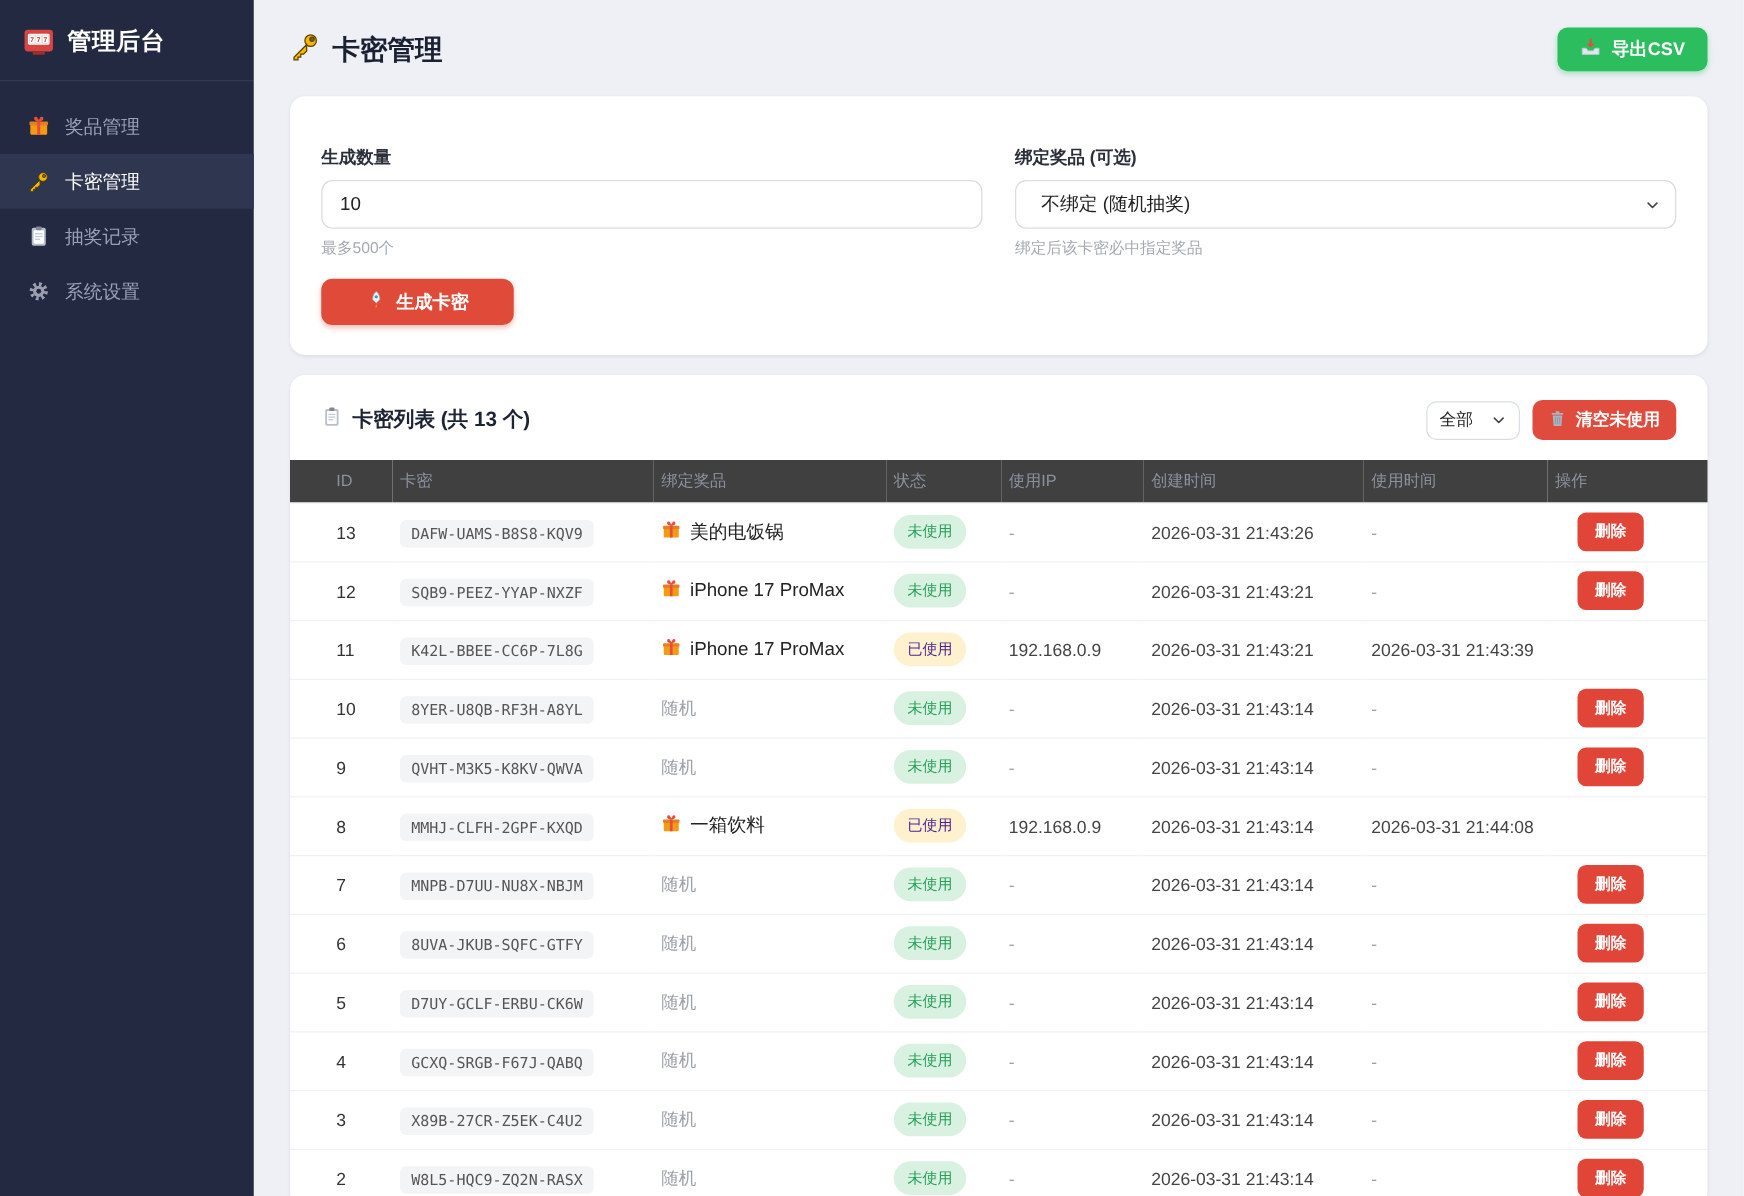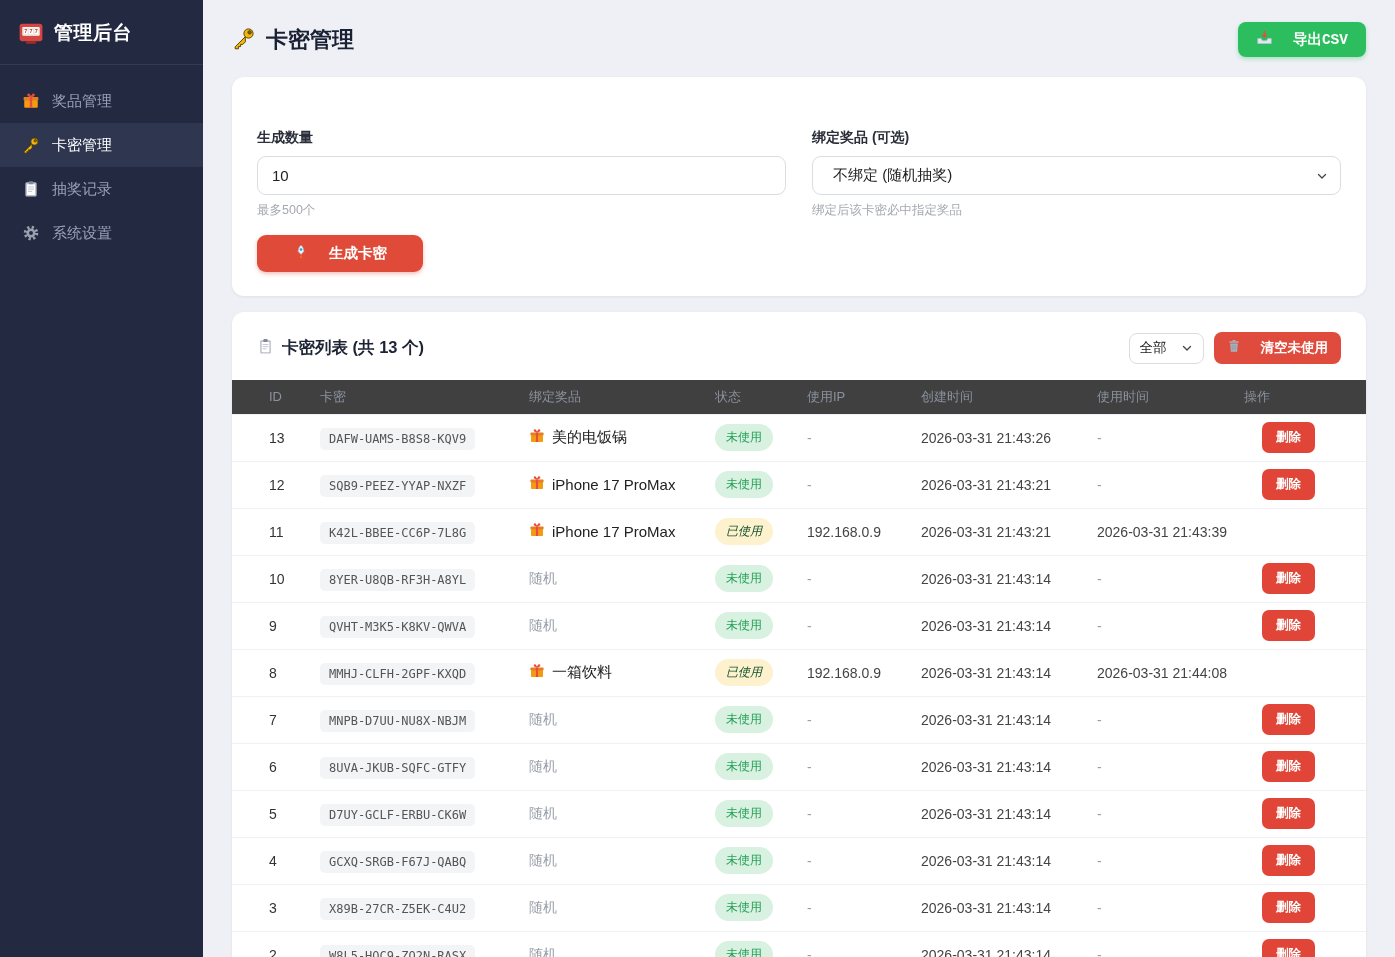--- a/index.html
+++ b/index.html
@@ -16,29 +16,29 @@
   .mitem { display:flex; align-items:center; gap:12px; height:44px; padding-left:22px; cursor:pointer; color:#9aa0b5; font-size:15px; }
   .mitem.active { background:#2f3650; color:#ffffff; }
   .micon svg { width:18px; height:18px; display:block; }
 
   
   .main { flex:1; padding:22px 29px 0 29px; }
   .topbar { display:flex; align-items:center; justify-content:space-between; margin-bottom:20px; }
   .title-group { display:flex; align-items:center; gap:10px; }
   .title-group svg { width:24px; height:24px; }
   .page-title { font-size:22px; font-weight:bold; color:#1b2134; }
-  .btn { border:none; cursor:pointer; display:inline-flex; align-items:center; gap:20px; font-family:Liberation Mono, monospace; }
+  .btn { border:none; cursor:pointer; display:inline-flex; align-items:center; gap:8px; font-family:Liberation Sans, sans-serif; }
   .btn-export { background:#2cbd5e; color:#fff; font-size:14.5px; font-weight:bold; padding:0 18px; height:35px; border-radius:8px; box-shadow:0 2px 4px rgba(44,189,94,.35); }
   .btn-export svg { width:17px; height:17px; }
 
   .card { background:#fff; border-radius:12px; box-shadow:0 1px 3px rgba(20,30,60,.07); }
   .gen-card { padding:22px 25px 24px 25px; margin-bottom:16px; }
   .card-h { display:flex; align-items:center; gap:8px; font-size:16.5px; font-weight:bold; color:#1c2333; }
   .card-h svg { width:17px; height:17px; }
-  .form-grid { display:grid; grid-template-columns:1fr 1fr; column-gap:26px; margin-top:30px; }
+  .form-grid { display:grid; grid-template-columns:1fr 1fr; column-gap:26px; margin-top:18px; }
   .field label { display:block; font-size:14px; font-weight:bold; color:#2a2f3a; margin-bottom:9px; }
   .field input { width:100%; height:39px; border:1px solid #d9dde4; border-radius:9px; padding:0 14px; font-size:15px; color:#222; font-family:inherit; outline:none; }
   .hint { font-size:12.5px; color:#a4a8b1; margin-top:7px; }
   .select { display:flex; align-items:center; gap:8px; height:39px; border:1px solid #d9dde4; border-radius:9px; padding:0 12px; font-size:15px; color:#222; background:#fff; cursor:pointer; position:relative; }
   .select .chev { margin-left:auto; display:flex; }
   .select .chev svg { width:12px; height:12px; }
   .btn-generate { background:#df4b38; color:#fff; font-size:14.5px; font-weight:bold; height:37px; padding:0 36px; border-radius:9px; margin-top:16px; box-shadow:0 2px 4px rgba(223,75,56,.35); }
   .btn-generate svg { width:16px; height:16px; }
 
   
@@ -53,21 +53,21 @@
   thead th { background:#404040; color:#8a919e; font-size:13px; font-weight:normal; text-align:left; height:34px; padding:0 6px; }
   thead th:first-child { padding-left:37px; }
   tbody td { height:47px; border-top:1px solid #f0f1f4; font-size:14px; color:#444; padding:0 6px; vertical-align:middle; }
   tbody td:first-child { padding-left:37px; color:#333; }
   .code { font-family:"DejaVu Sans Mono","Liberation Mono",monospace; font-size:12px; background:#f3f4f6; color:#555; padding:4px 9px; border-radius:5px; white-space:nowrap; }
   .prize-cell { display:flex; align-items:center; gap:7px; font-size:15px; color:#222; }
   .prize-cell svg { width:16px; height:16px; }
   .muted { color:#9aa0aa; }
   .badge { display:inline-block; font-size:12px; padding:5px 11px; border-radius:20px; }
   .badge.unused { background:#d8f1e1; color:#27a05a; }
-  .badge.used { background:#fdf1ce; color:#14532d;font-style:italic; }
+  .badge.used { background:#fdf1ce; color:#4c1d95; }
   .btn-del { background:#e04537; color:#fff; font-size:12.5px; font-weight:bold; padding:7px 14px; border-radius:7px; margin-left:18px; }
 </style>
 </head>
 <body>
 
 <div class="app">
 
   <aside class="sidebar">
     <div class="logo">
       <span class="logo-icon">

